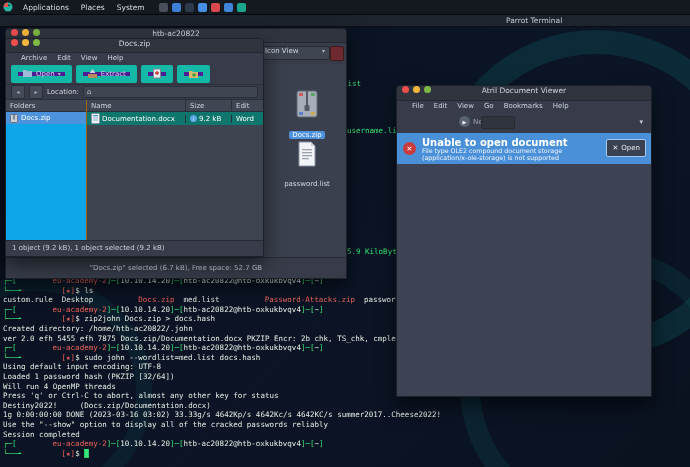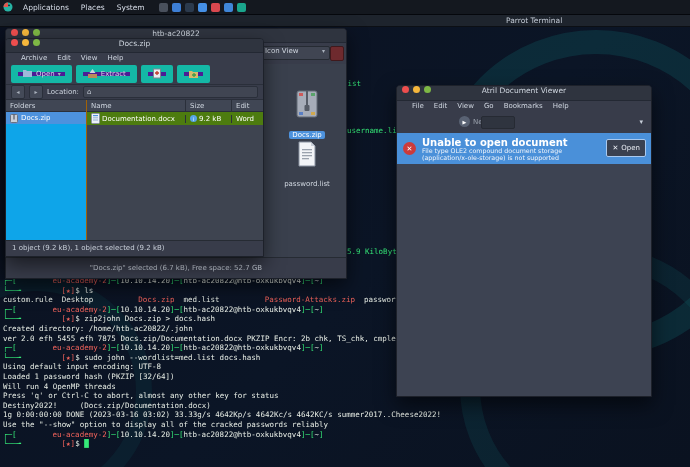--- a/index.html
+++ b/index.html
@@ -75,21 +75,21 @@
   .locentry{flex:1;height:12px;display:flex;align-items:center;gap:3px;padding:0 3px;font-size:7px;color:#c8cfd9;}
   .eg-main{position:absolute;left:0;top:61px;right:0;bottom:15px;display:flex;}
   .folders{width:80px;border-right:1px solid #a16207;background:#0ea5e9;display:flex;flex-direction:column;}
   .colhead{height:12px;background:#404654;border-bottom:1px solid #2a2f3a;font-size:7px;
     color:#cfd6e0;display:flex;align-items:center;padding-left:4px;box-sizing:border-box;}
   .folder-item{height:12px;display:flex;align-items:center;gap:3px;padding-left:4px;
     background:#4d92dd;color:#fff;font-size:7px;}
   .filelist{flex:1;background:#3e4450;display:flex;flex-direction:column;}
   .cols{display:flex;}
   .cname{flex:1;} .csize{width:46px;border-left:1px solid #2a2f3a;} .ctype{width:32px;border-left:1px solid #2a2f3a;}
-  .filerow{height:13px;display:flex;align-items:center;background:#4d7c0f;color:#fff;font-size:7px;}
+  .filerow{height:13px;display:flex;align-items:center;background:#0f766e;color:#fff;font-size:7px;}
   .cell{display:flex;align-items:center;gap:2px;padding-left:4px;box-sizing:border-box;}
   .emblem{width:7px;height:7px;border-radius:50%;background:#58a6e8;color:#fff;font-size:5px;
     display:inline-flex;align-items:center;justify-content:center;}
   .eg-status{position:absolute;left:0;bottom:0;right:0;height:15px;background:#383c4a;
     border-top:1px solid #262b33;font-size:7px;color:#c8cfd9;line-height:15px;padding-left:6px;}
 
   
   .atril{left:396px;top:85px;width:254px;height:310px;z-index:4;}
   .atril .titlebar{height:14px;}
   .at-menubar{position:absolute;left:0;top:14px;right:0;height:12px;}
@@ -131,20 +131,21 @@
       <div class="tline"><span class="tc-w">ver 2.0 efh 5455 efh 7875 Docs.zip/Documentation.docx PKZIP Encr: 2b chk, TS_chk, cmplen=652</span></div>
       <div class="tline"><span class="tc-g">┌─[</span><span class="tc-r">eu-academy-2</span><span class="tc-g">]─[</span><span class="tc-w">10.10.14.20</span><span class="tc-g">]─[</span><span class="tc-w">htb-ac20822@htb-oxkukbvqv4</span><span class="tc-g">]─[</span><span class="tc-w">~</span><span class="tc-g">]</span></div>
       <div class="tline"><span class="tc-g">└──╼ </span><span class="tc-r">[★]</span><span class="tc-w">$ sudo john --wordlist=med.list docs.hash</span></div>
       <div class="tline"><span class="tc-w">Using default input encoding: UTF-8</span></div>
       <div class="tline"><span class="tc-w">Loaded 1 password hash (PKZIP [32/64])</span></div>
       <div class="tline"><span class="tc-w">Will run 4 OpenMP threads</span></div>
       <div class="tline"><span class="tc-w">Press 'q' or Ctrl-C to abort, almost any other key for status</span></div>
       <div class="tline"><span class="tc-w">Destiny2022!     (Docs.zip/Documentation.docx)</span></div>
       <div class="tline"><span class="tc-w">1g 0:00:00:00 DONE (2023-03-16 03:02) 33.33g/s 4642Kp/s 4642Kc/s 4642KC/s summer2017..Cheese2022!</span></div>
       <div class="tline"><span class="tc-w">Use the "--show" option to display all of the cracked passwords reliably</span></div>
+      <div class="tline"><span class="tc-w">Session completed</span></div>
       <div class="tline"><span class="tc-g">┌─[</span><span class="tc-r">eu-academy-2</span><span class="tc-g">]─[</span><span class="tc-w">10.10.14.20</span><span class="tc-g">]─[</span><span class="tc-w">htb-ac20822@htb-oxkukbvqv4</span><span class="tc-g">]─[</span><span class="tc-w">~</span><span class="tc-g">]</span></div>
       <div class="tline"><span class="tc-g">└──╼ </span><span class="tc-r">[★]</span><span class="tc-w">$ </span><span class="tc-g">█</span></div>
     </div>
   <span class="frag" style="left:343px;top:79px;">list</span>
   <span class="frag" style="left:347px;top:126px;">username.list</span>
   <span class="frag" style="left:347px;top:247px;">5.9 KiloByt</span>
 
   <div class="window caja">
     <div class="titlebar">
       <span class="dots">

